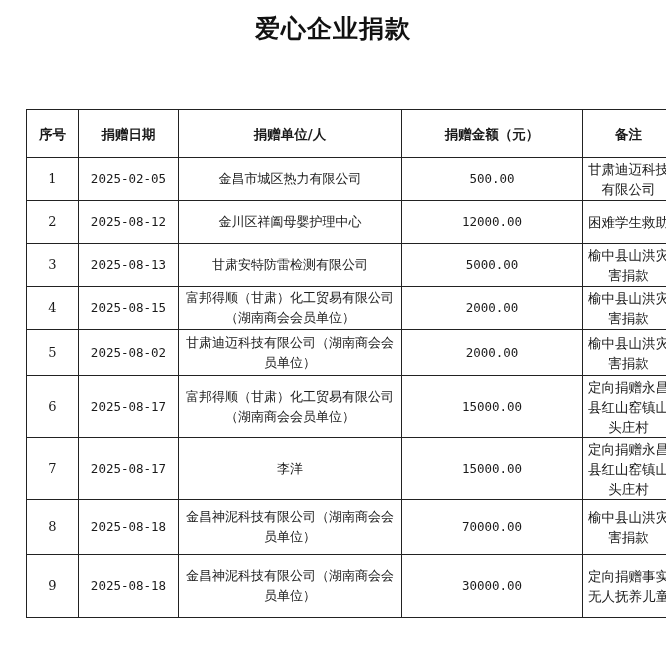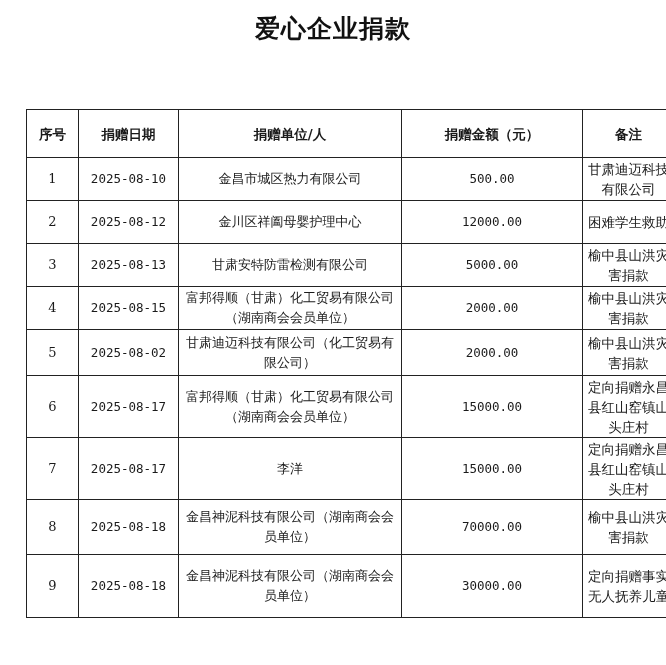--- a/index.html
+++ b/index.html
@@ -86,21 +86,21 @@
       <th>序号</th>
       <th>捐赠日期</th>
       <th>捐赠单位/人</th>
       <th>捐赠金额（元）</th>
       <th>备注</th>
     </tr>
   </thead>
   <tbody id="rows">
     <tr style="height:43px">
       <td class="seq">1</td>
-      <td class="date">2025-08-10</td>
+      <td class="date">2025-02-05</td>
       <td class="donor">金昌市城区热力有限公司</td>
       <td class="amount">500.00</td>
       <td class="remark">甘肃迪迈科技有限公司</td>
     </tr>
     <tr style="height:43px">
       <td class="seq">2</td>
       <td class="date">2025-08-12</td>
       <td class="donor">金川区祥阖母婴护理中心</td>
       <td class="amount">12000.00</td>
       <td class="remark">困难学生救助</td>
@@ -115,21 +115,21 @@
     <tr style="height:43px">
       <td class="seq">4</td>
       <td class="date">2025-08-15</td>
       <td class="donor">富邦得顺（甘肃）化工贸易有限公司（湖南商会会员单位）</td>
       <td class="amount">2000.00</td>
       <td class="remark">榆中县山洪灾害捐款</td>
     </tr>
     <tr style="height:46px">
       <td class="seq">5</td>
       <td class="date">2025-08-02</td>
-      <td class="donor">甘肃迪迈科技有限公司（化工贸易有限公司）</td>
+      <td class="donor">甘肃迪迈科技有限公司（湖南商会会员单位）</td>
       <td class="amount">2000.00</td>
       <td class="remark">榆中县山洪灾害捐款</td>
     </tr>
     <tr style="height:62px">
       <td class="seq">6</td>
       <td class="date">2025-08-17</td>
       <td class="donor">富邦得顺（甘肃）化工贸易有限公司（湖南商会会员单位）</td>
       <td class="amount">15000.00</td>
       <td class="remark">定向捐赠永昌县红山窑镇山头庄村</td>
     </tr>

